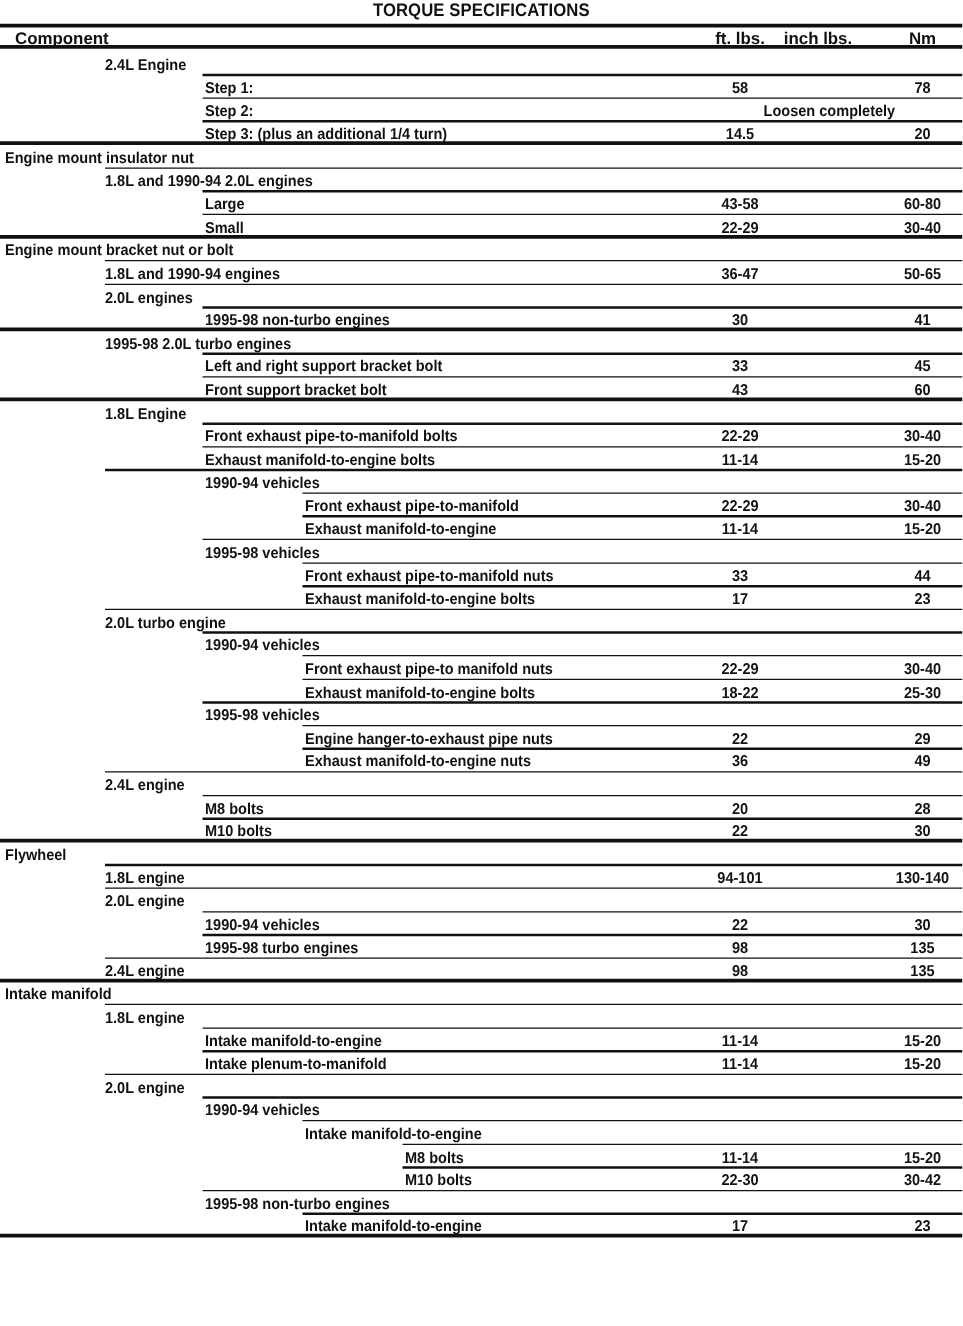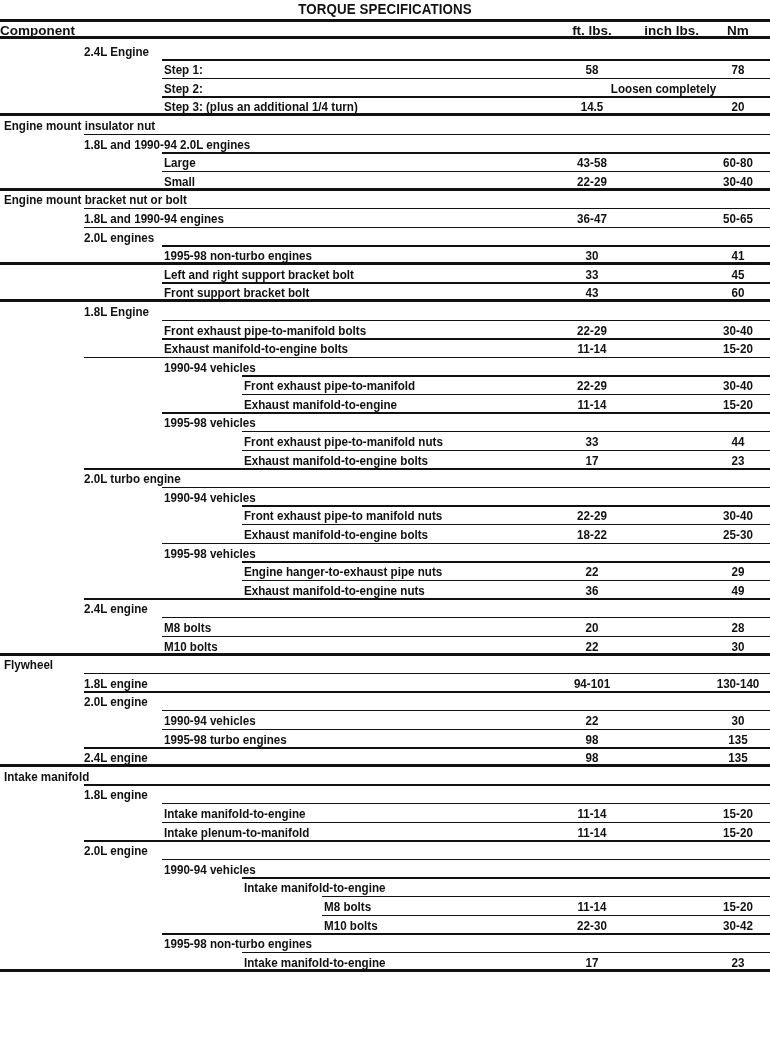--- a/index.html
+++ b/index.html
@@ -11,23 +11,23 @@
       position: absolute; left: 0; top: 0; width: 770px; height: 18px;
       text-align: center; font-weight: bold; font-size: 14.5px; line-height: 18px;
       letter-spacing: 0.1px; transform: scaleX(0.92); transform-origin: center;
     }
     .hdr {
       position: absolute; left: 0; top: 19px; width: 770px; height: 20px;
       border-top: 3px solid #111; border-bottom: 3px solid #111; box-sizing: border-box;
       font-weight: bold; font-size: 13.5px;
     }
     .hdr span { position: absolute; top: 1px; line-height: 15px; }
-    .hdr .c0 { left: 0; }
+    .hdr .c0 { left: 12px; }
     .hdr .c1 { left: 558px; width: 68px; text-align: center; }
-    .hdr .c2 { left: 627px; width: 72px; text-align: right; }
+    .hdr .c2 { left: 627px; width: 72px; text-align: left; }
     .hdr .c3 { left: 716px; width: 44px; text-align: center; }
     #rows { position: absolute; left: 0; top: 42px; width: 770px; }
     .row { position: relative; height: 18.6px; font-size: 12.5px; font-weight: bold; }
     .row .rule {
       position: absolute; right: 0; bottom: 0; height: 1.4px; background: #111;
     }
     .row.sec-end .rule { height: 3px; left: 0 !important; }
     .row .lbl {
       position: absolute; bottom: 2px; line-height: 14px; white-space: nowrap;
       transform: scaleX(0.93); transform-origin: left;
@@ -108,20 +108,24 @@
       <span class="lbl" style="left: 84px;">2.0L engines</span>
       <div class="rule" style="left: 162px;"></div>
     </div>
     <div class="row sec-end">
       <span class="lbl" style="left: 164px;">1995-98 non-turbo engines</span>
       <span class="v ft">30</span>
       <span class="v nm">41</span>
       <div class="rule" style="left: 0px;"></div>
     </div>
     <div class="row">
+      <span class="lbl" style="left: 84px;">1995-98 2.0L turbo engines</span>
+      <div class="rule" style="left: 162px;"></div>
+    </div>
+    <div class="row">
       <span class="lbl" style="left: 164px;">Left and right support bracket bolt</span>
       <span class="v ft">33</span>
       <span class="v nm">45</span>
       <div class="rule" style="left: 162px;"></div>
     </div>
     <div class="row sec-end">
       <span class="lbl" style="left: 164px;">Front support bracket bolt</span>
       <span class="v ft">43</span>
       <span class="v nm">60</span>
       <div class="rule" style="left: 0px;"></div>

